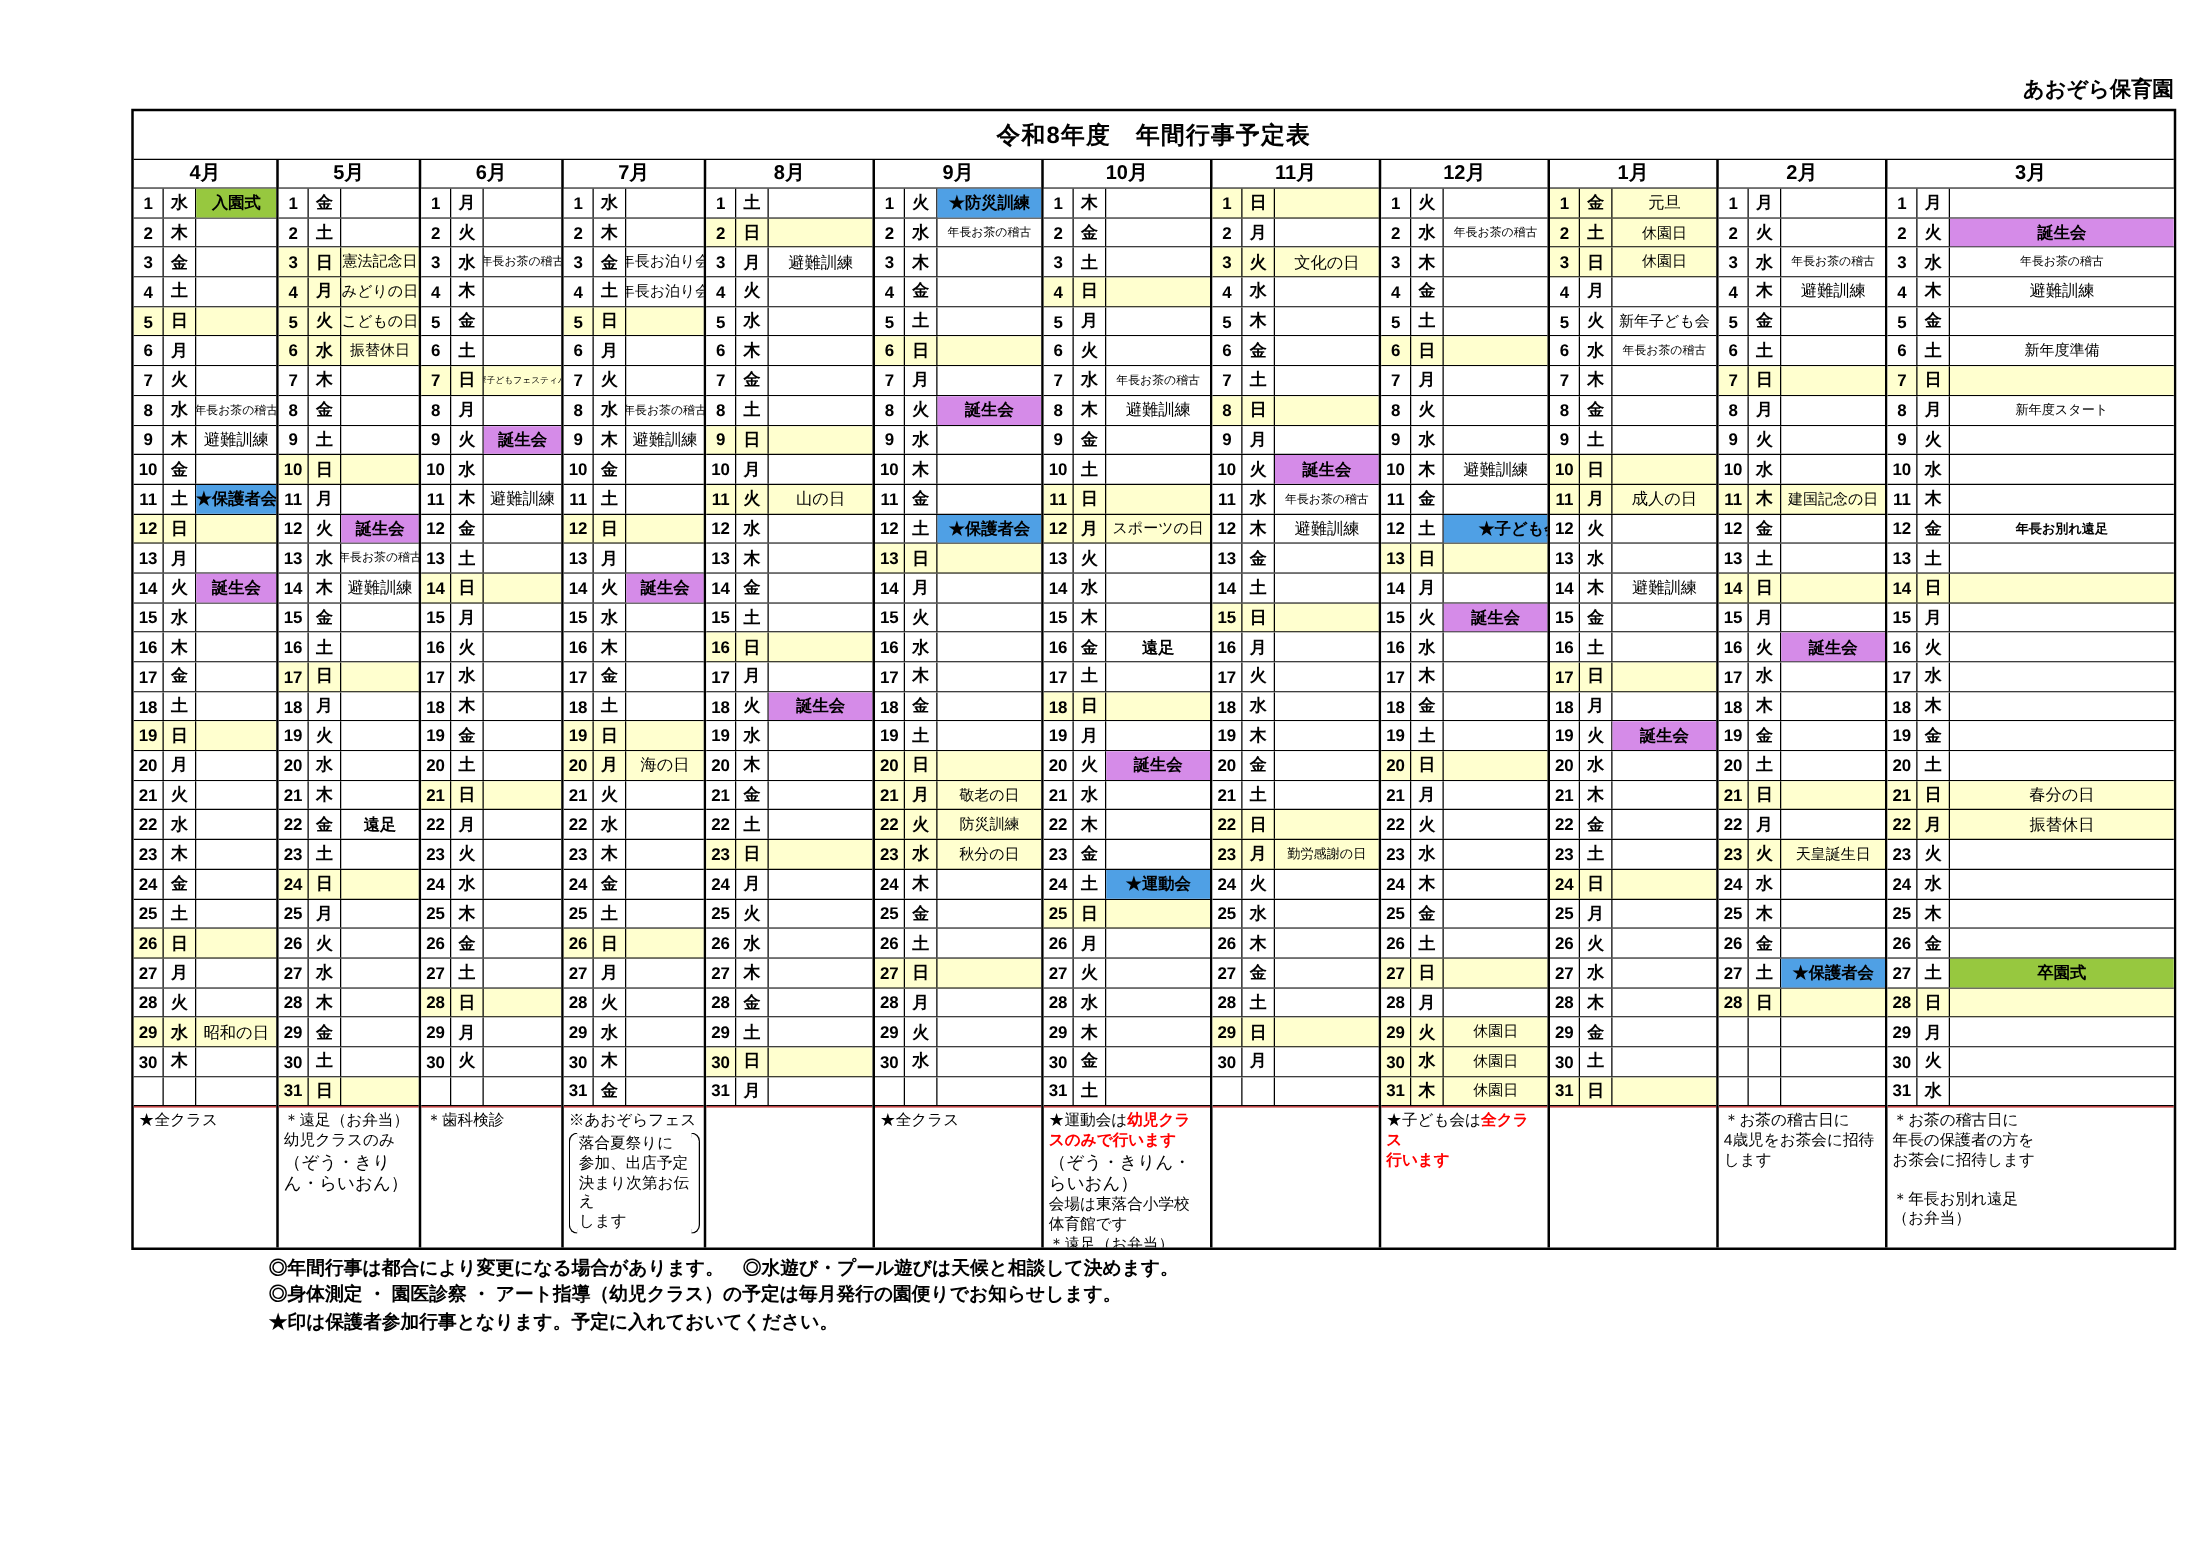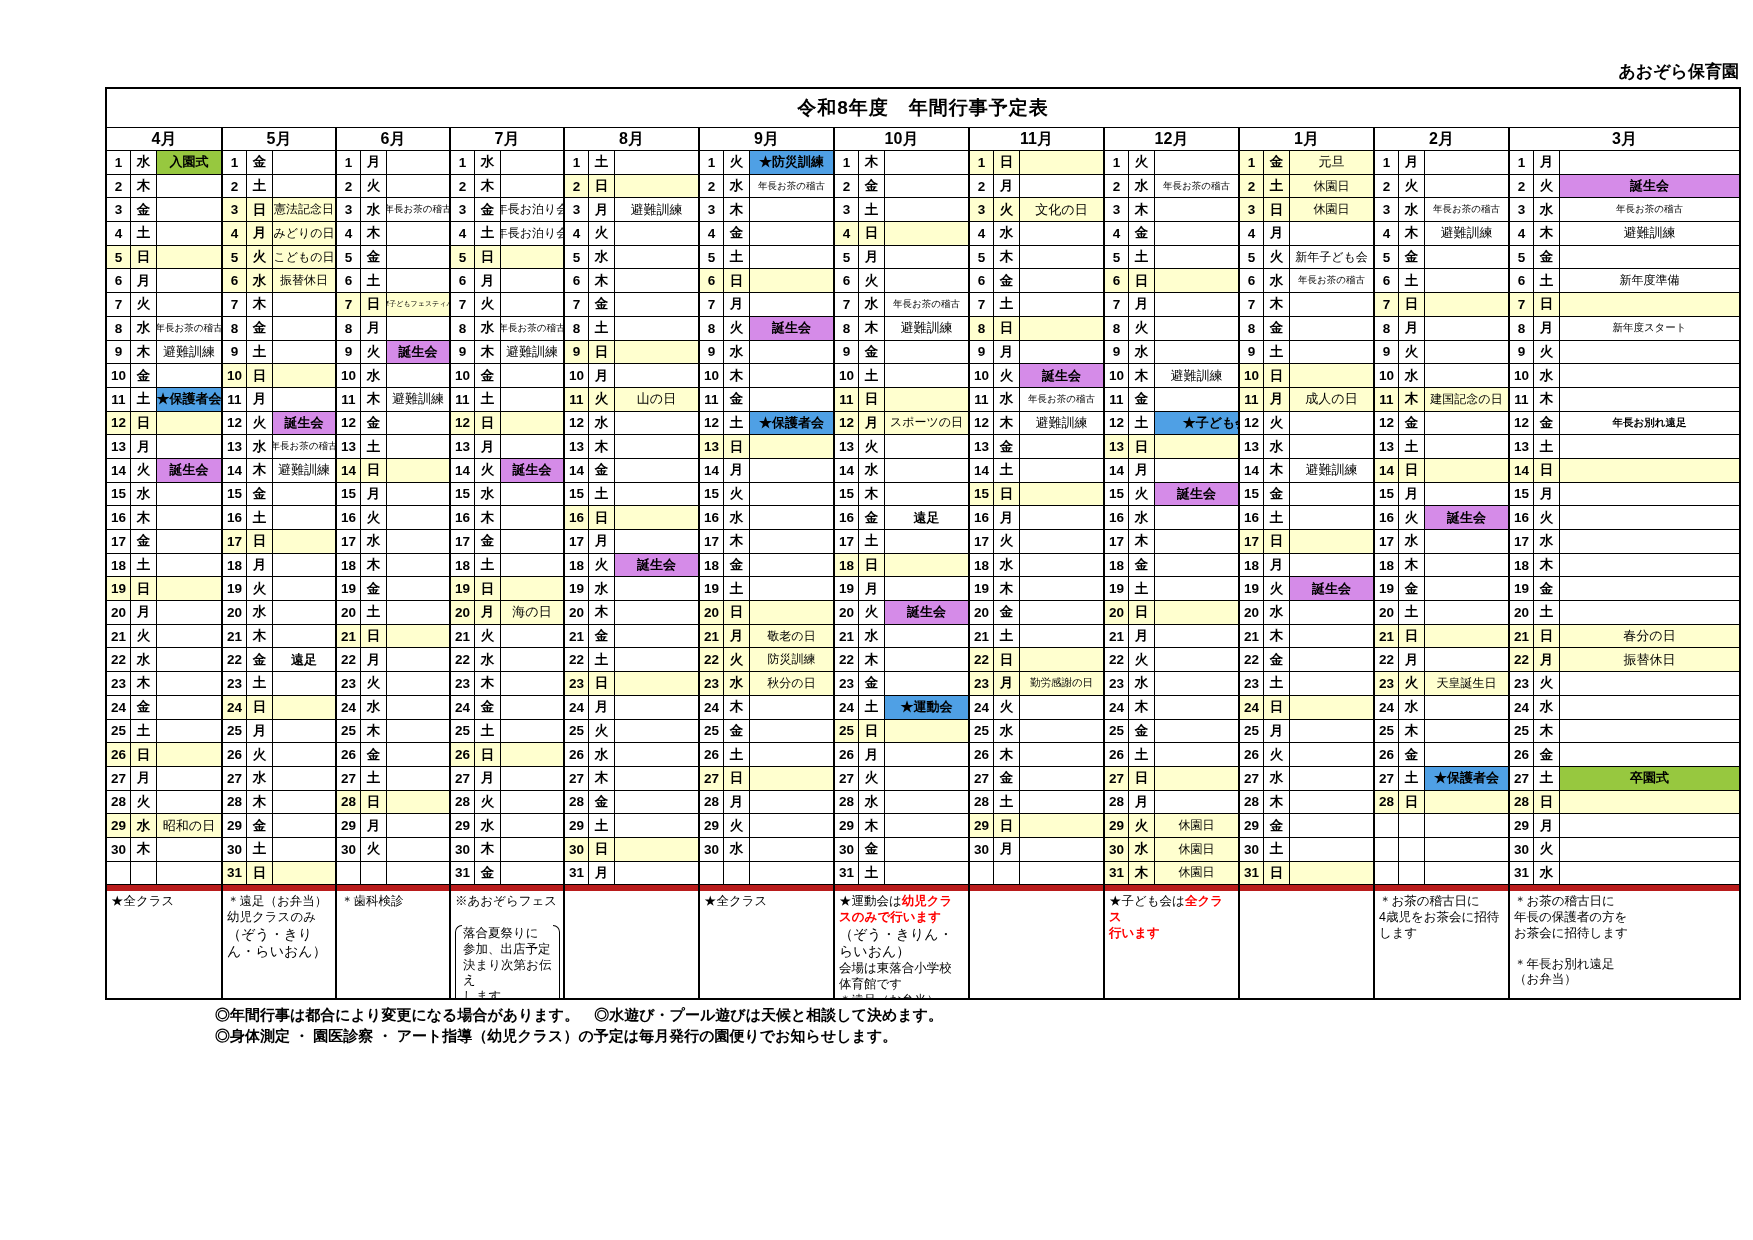--- a/index.html
+++ b/index.html
@@ -22,26 +22,26 @@
     justify-content:center;font-size:13.5px;font-weight:bold;}
   .dwd{width:26px;flex:0 0 auto;border-right:1px solid #000;display:flex;align-items:center;
     justify-content:center;font-size:13.5px;font-weight:bold;}
   .dev{flex:1 1 auto;display:flex;align-items:center;justify-content:center;
     font-size:13px;white-space:nowrap;overflow:hidden;}
   .sz-x{font-size:7px;}
   .sz-s{font-size:9.5px;}
   .sz-n{font-size:10.5px;}
   .sz-m{font-size:12px;}
   .evb{font-weight:bold;}
-  .note{height:113px;border-top:6px solid #b91c1c;padding:3px 3px 0 4px;font-size:12.5px;
+  .note{height:113px;border-top:1px solid #b91c1c;padding:3px 3px 0 4px;font-size:12.5px;
     line-height:1.26;overflow:hidden;}
   .nline{min-height:15px;}
   .nsm{font-size:14px;}
   .red{color:#FF0000;font-weight:bold;}
-  .brace-row{display:flex;align-items:stretch;margin-top:15px;}
+  .brace-row{display:flex;align-items:stretch;margin-top:1px;}
   .pbrace{width:7px;flex:0 0 auto;border:1.5px solid #000;border-right:none;
     border-radius:9px 0 0 9px;}
   .pbrace.r{border:1.5px solid #000;border-left:none;border-radius:0 9px 9px 0;}
   .binner{flex:1 1 auto;padding:1px 1px;}
   .bottom{position:absolute;left:215px;top:1004px;font-size:15px;font-weight:bold;line-height:1.42;}
 </style>
 </head>
 <body>
 
 <div class="sheet">
@@ -1999,14 +1999,15 @@
             <div class="nline"><span></span></div>
             <div class="nline"><span>＊年長お別れ遠足</span></div>
             <div class="nline"><span>（お弁当）</span></div>
           </div>
         </div>
       </div>
   </div>
   <div class="bottom">
     <div>◎年間行事は都合により変更になる場合があります。　◎水遊び・プール遊びは天候と相談して決めます。</div>
     <div>◎身体測定 ・ 園医診察 ・ アート指導（幼児クラス）の予定は毎月発行の園便りでお知らせします。</div>
+    <div>★印は保護者参加行事となります。予定に入れておいてください。</div>
   </div>
 </div>
 
 </body></html>

